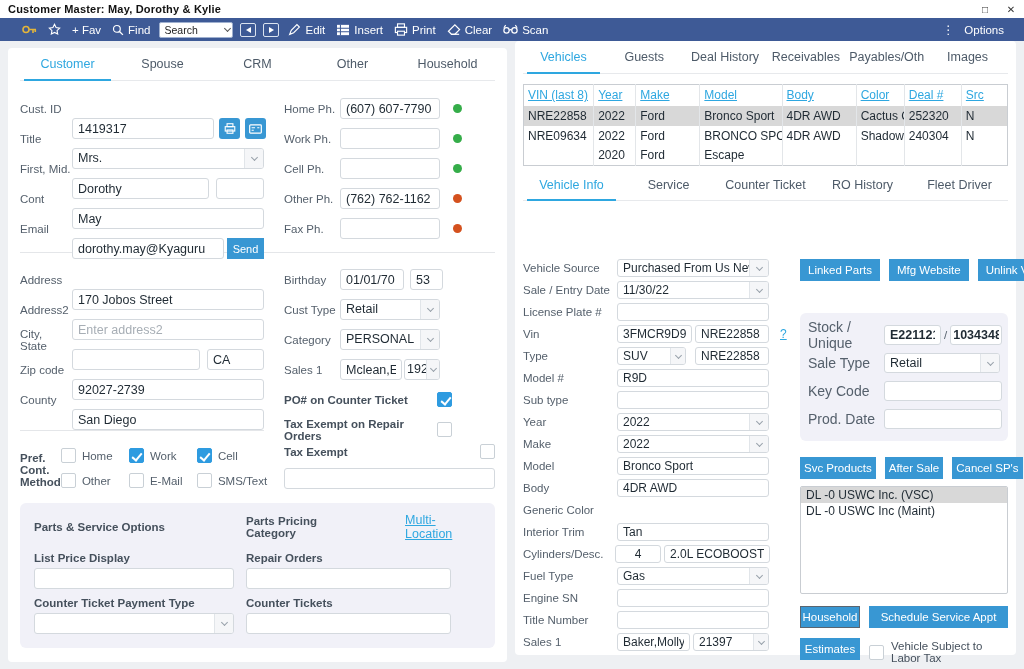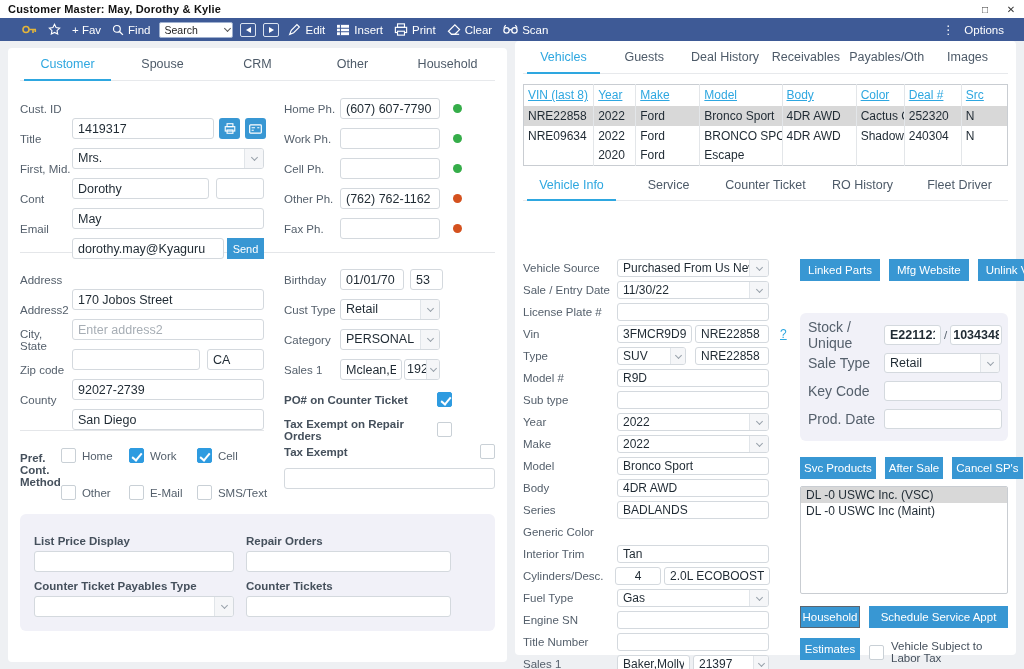--- a/index.html
+++ b/index.html
@@ -68,21 +68,21 @@
   .frow { display:flex; align-items:center; height:21px; margin-bottom:9px; }
   .lblA { width:52px; flex:none; }
   .fldA { width:192px; flex:none; display:flex; align-items:center;margin-top:40px; }
   .lblB { width:56px; flex:none; margin-left:20px; }
   .fldB { width:100px; flex:none; display:flex; align-items:center; }
   .dotc { margin-left:13px; }
   .iconbtn { width:21px; height:21px; background:#3897d3; border-radius:3px; margin-left:5px;
     display:flex; align-items:center; justify-content:center; flex:none; }
 
   .pref-grid { display:flex; margin-top:2px; }
-  .pref-col { display:flex; flex-direction:column; gap:22px; width:68px; }
+  .pref-col { display:flex; flex-direction:column; gap:10px; width:68px; }
   .pref-item { display:flex; align-items:center; gap:6px; font-size:11.5px; color:#55606c; }
 
   
   .ps-card { background:#f1f1f8; border-radius:6px; margin-top:14px; padding:10px 14px 14px 14px; }
   .ps-row { display:flex; align-items:center; }
   .ps-col1 { width:212px; flex:none; }
   .ps-title { font-size:11.5px; font-weight:700; color:#45505c; }
   .ps-lbl { font-size:11.5px; font-weight:700; color:#45505c; }
 
   
@@ -417,30 +417,35 @@
         <div style="flex:1;padding-left:20px">
           <div style="display:flex;align-items:center;height:15px;margin-top:-2px">
             <span class="lbl" style="flex:1;font-weight:700;color:#45505c">Tax Exempt</span>
             <span class="cb"></span>
           </div>
           <input class="inp" style="margin-top: 9px;" value="">
         </div>
       </div>
 
       <div class="ps-card">
+        <div class="ps-row">
+          <span class="ps-col1 ps-title">Parts &amp; Service Options</span>
+          <span class="ps-lbl">Parts Pricing Category</span>
+          <a class="link" style="margin-left:38px;font-size:12.5px">Multi-Location</a>
+        </div>
         <div class="ps-row" style="margin-top:11px">
           <span class="ps-col1 ps-lbl">List Price Display</span>
           <span class="ps-lbl">Repair Orders</span>
         </div>
         <div class="ps-row" style="margin-top:4px">
           <span class="ps-col1"><input class="inp" style="width: 200px;"></span>
           <input class="inp" style="width: 205px;">
         </div>
         <div class="ps-row" style="margin-top:8px">
-          <span class="ps-col1 ps-lbl">Counter Ticket Payables Type</span>
+          <span class="ps-col1 ps-lbl">Counter Ticket Payment Type</span>
           <span class="ps-lbl">Counter Tickets</span>
         </div>
         <div class="ps-row" style="margin-top:4px">
           <span class="ps-col1">
             <span class="combo" style="width:200px">
               <span class="val"></span>
               <span class="chev">
                   <i></i>
                 </span>
             </span>
@@ -615,26 +620,20 @@
             <input class="vinp" style="width: 152px;" value="Bronco Sport">
           </span>
       </div>
       <div class="vrow">
         <span class="vlbl">Body</span>
         <span class="vfld">
             <input class="vinp" style="width: 152px;" value="4DR AWD">
           </span>
       </div>
       <div class="vrow">
-        <span class="vlbl">Series</span>
-        <span class="vfld">
-            <input class="vinp" style="width: 152px;" value="BADLANDS">
-          </span>
-      </div>
-      <div class="vrow">
         <span class="vlbl">Generic Color</span>
       </div>
       <div class="vrow">
         <span class="vlbl">Interior Trim</span>
         <span class="vfld">
             <input class="vinp" style="width: 152px;" value="Tan">
           </span>
       </div>
       <div class="vrow">
         <span class="vlbl">Cylinders/Desc.</span>

